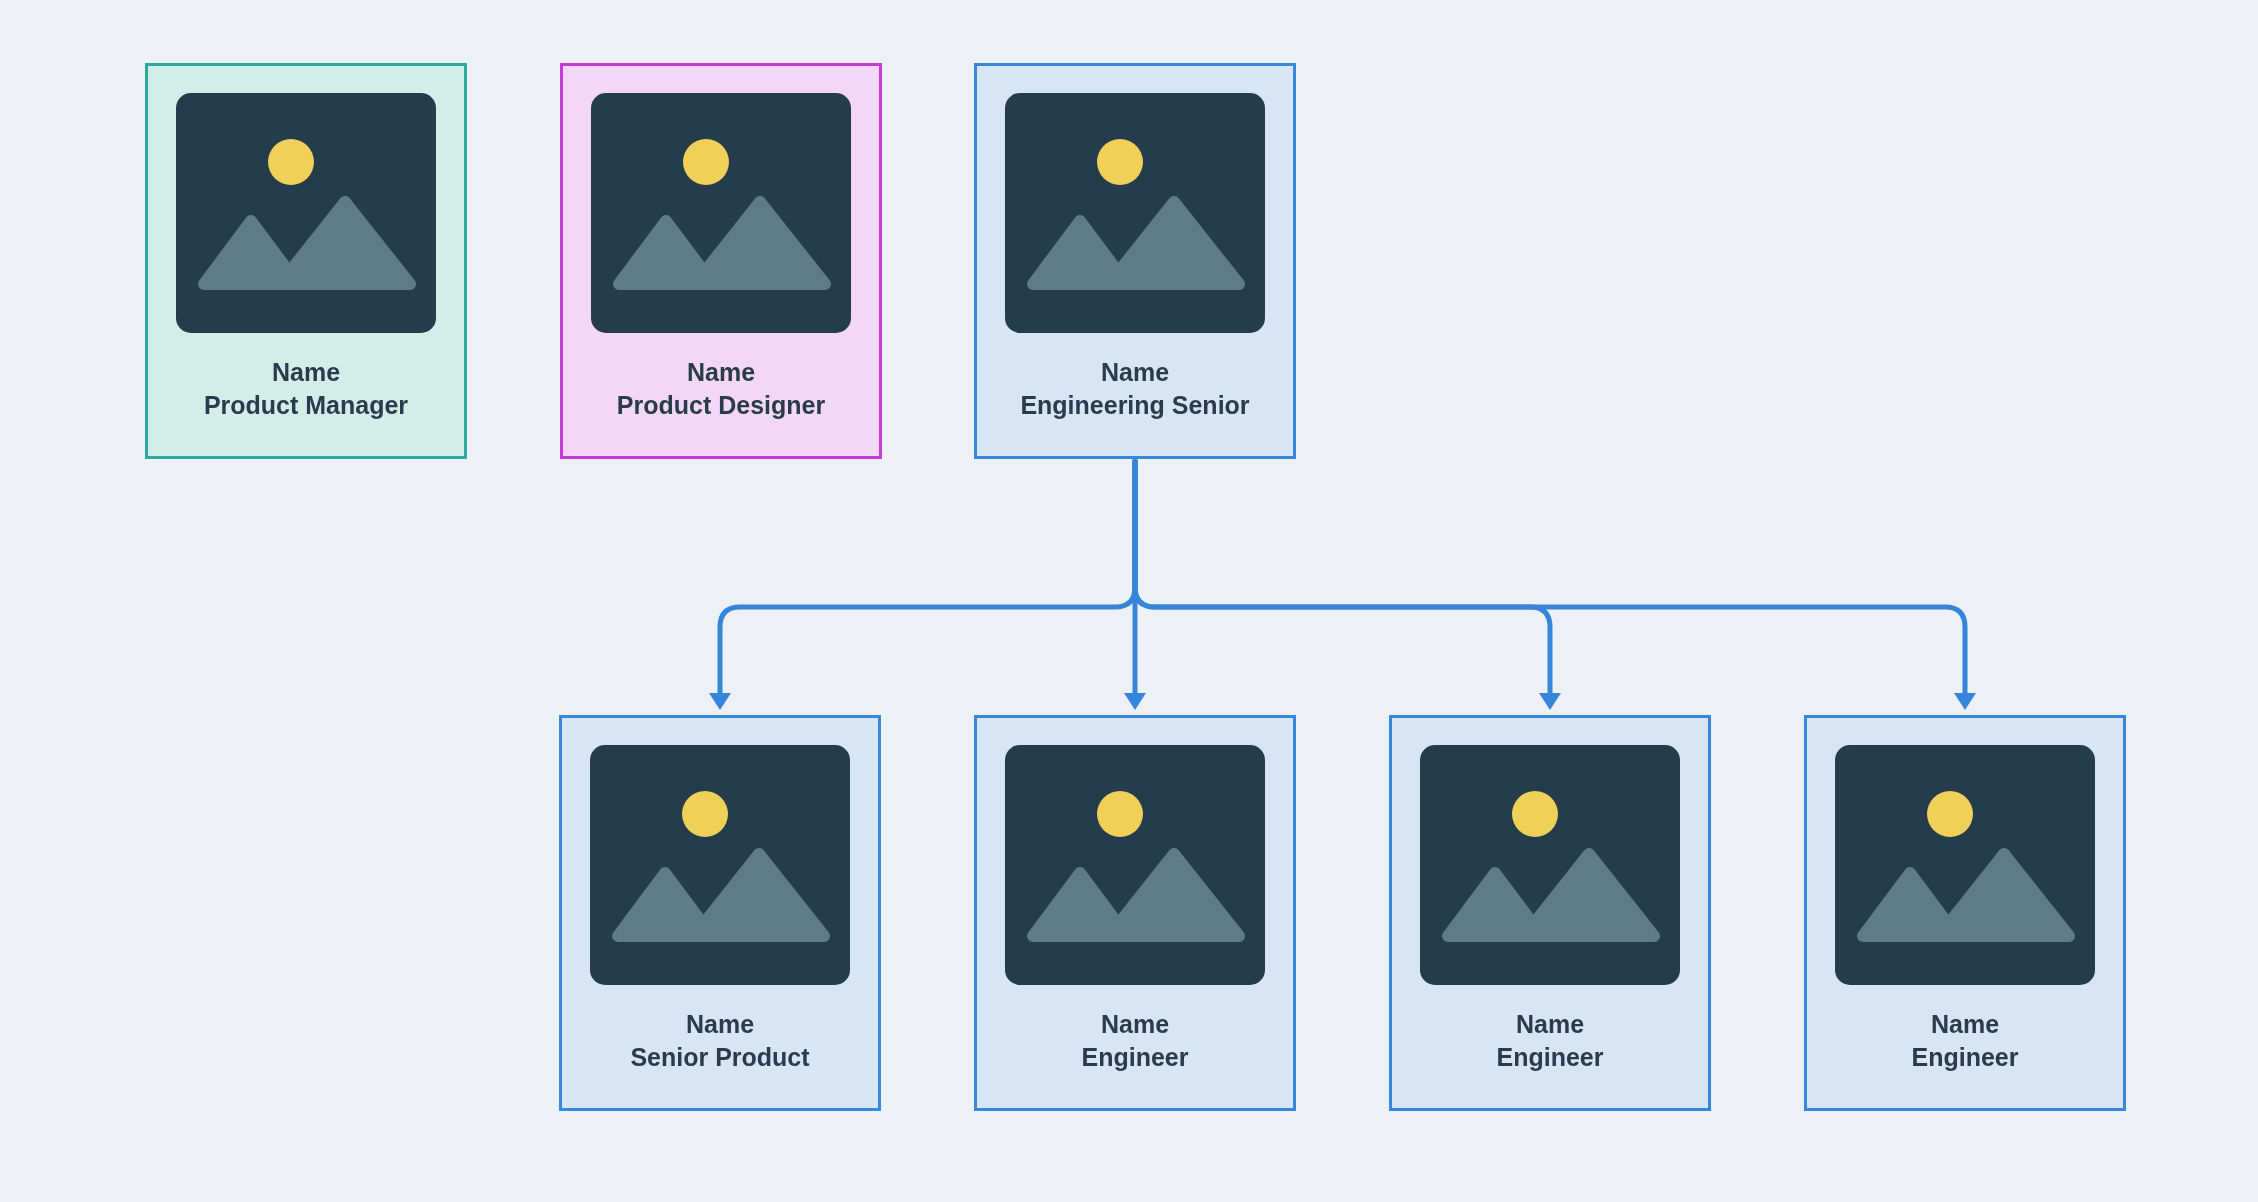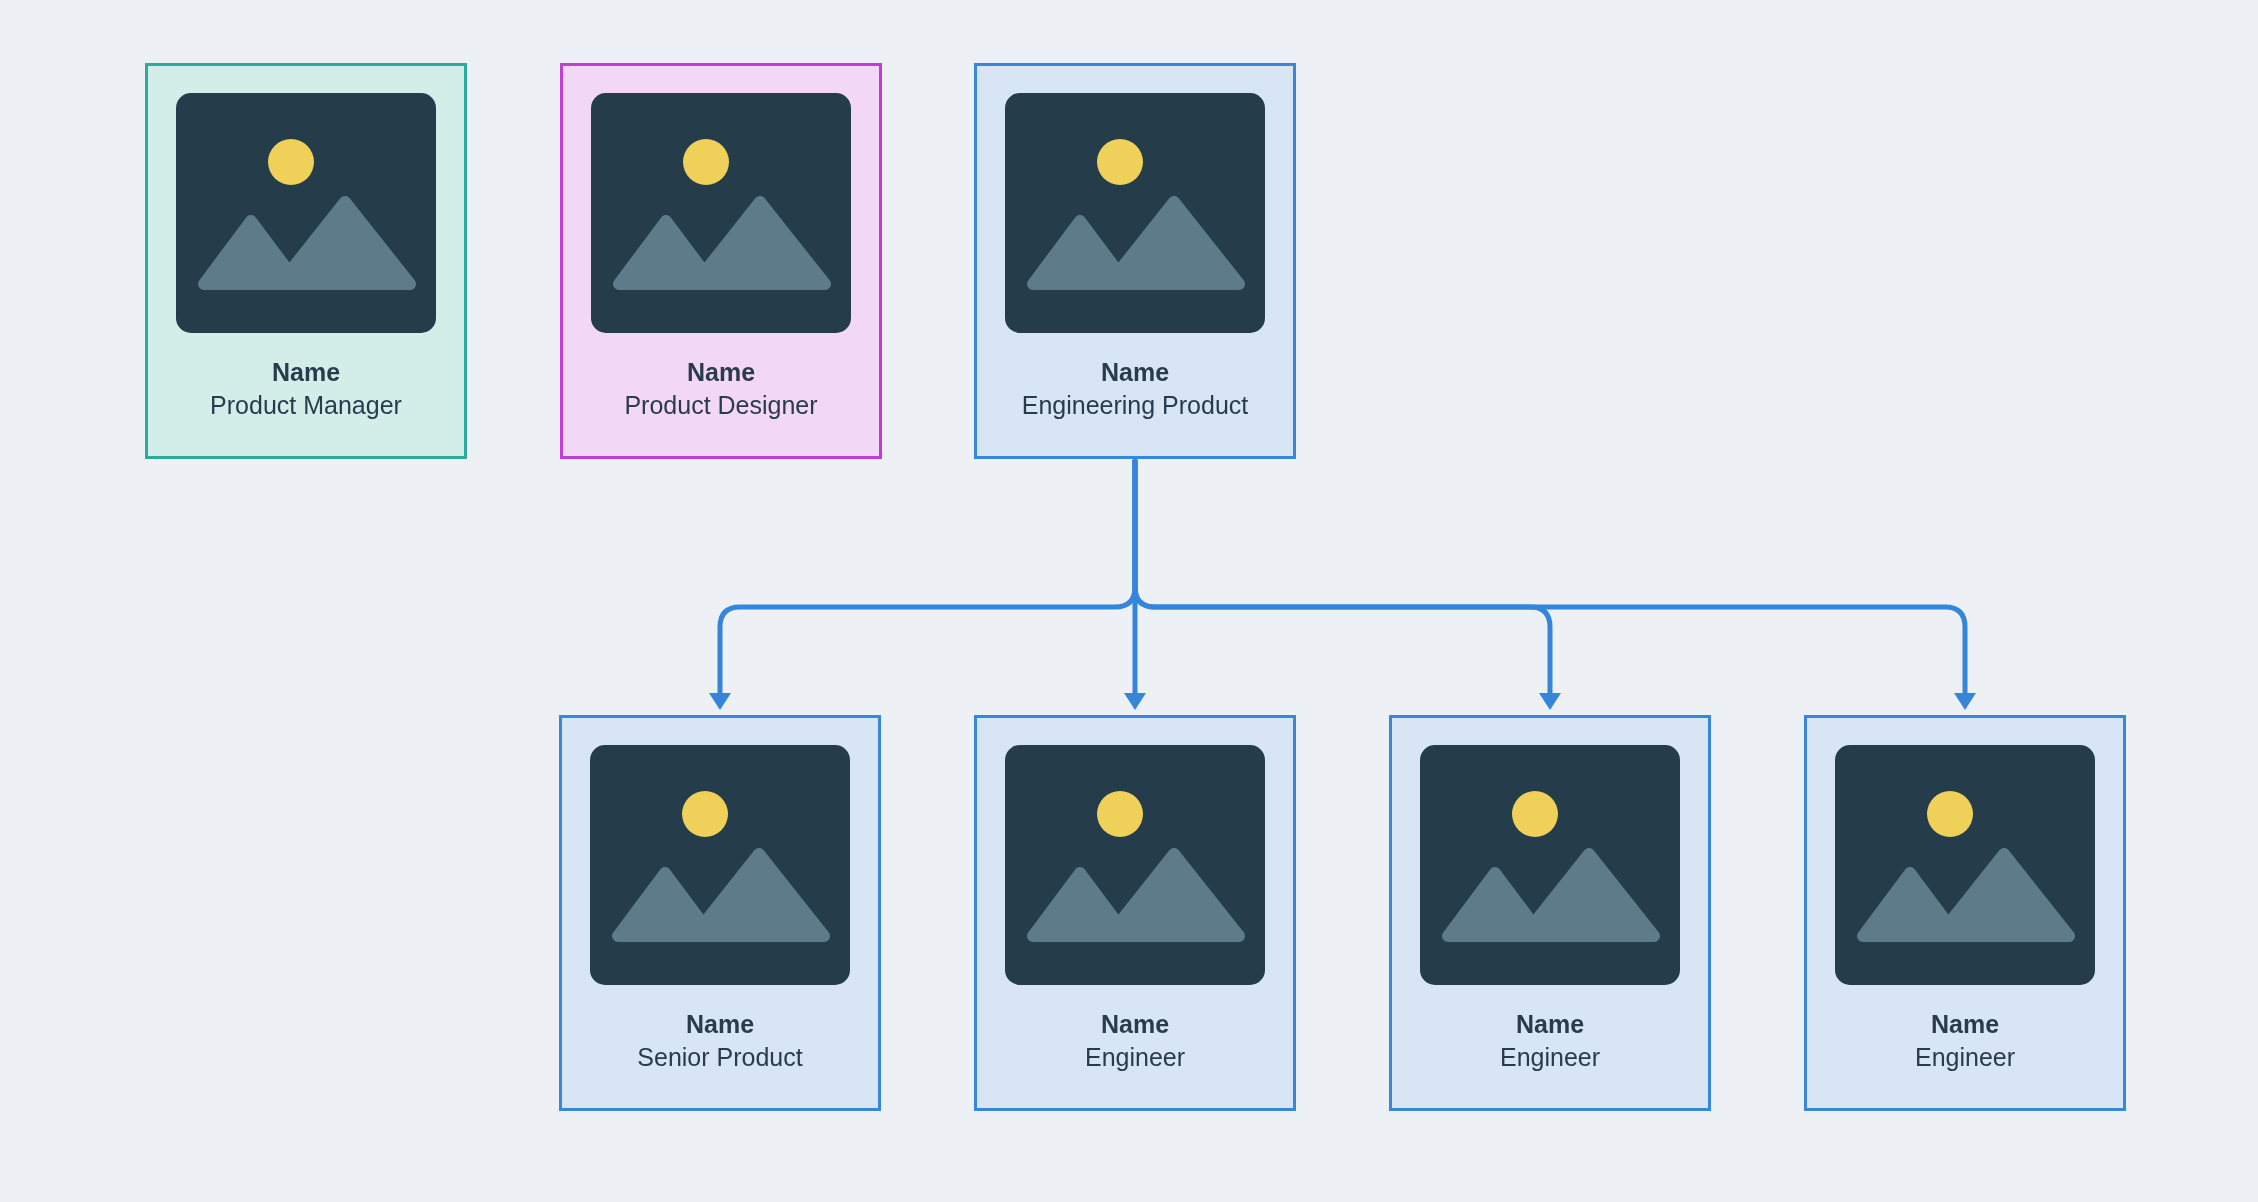--- a/index.html
+++ b/index.html
@@ -56,21 +56,21 @@
     margin-top: 24px;
     font-size: 25px;
     font-weight: 700;
     line-height: 30px;
     color: var(--text-dark);
     text-align: center;
   }
   .person-role {
     margin-top: 3px;
     font-size: 25px;
-    font-weight: 400;
+    font-weight: 700;
     line-height: 30px;
     color: var(--text-dark);
     text-align: center;
     white-space: nowrap;
   }
 </style>
 </head>
 <body>
 
 <div class="canvas">
@@ -112,21 +112,21 @@
       <div class="card" style="left: 966px; top: 63px; border-color: rgb(55, 135, 220); background: rgb(215, 229, 245);">
     <span class="photo">
       <svg viewBox="0 0 260 240" aria-hidden="true">
         <rect x="0" y="0" width="260" height="240" rx="15" class="ph-bg" fill="#253C4B"></rect>
         <circle cx="115" cy="69" r="23" class="ph-sun" fill="#EFD159"></circle>
         <path d="M28,191 L75,128 L122,191 Z" class="ph-mtn" stroke-width="12" stroke-linejoin="round" fill="#5E7B89" stroke="#5E7B89"></path>
         <path d="M104,191 L169,109 L234,191 Z" class="ph-mtn" stroke-width="12" stroke-linejoin="round" fill="#5E7B89" stroke="#5E7B89"></path>
       </svg>
     </span>
     <div class="person-name">Name</div>
-    <div class="person-role">Engineering Product</div>
+    <div class="person-role">Engineering Senior</div>
   </div>
       <div class="card" style="left: 551px; top: 715px; border-color: rgb(55, 135, 220); background: rgb(215, 229, 245);">
     <span class="photo">
       <svg viewBox="0 0 260 240" aria-hidden="true">
         <rect x="0" y="0" width="260" height="240" rx="15" class="ph-bg" fill="#253C4B"></rect>
         <circle cx="115" cy="69" r="23" class="ph-sun" fill="#EFD159"></circle>
         <path d="M28,191 L75,128 L122,191 Z" class="ph-mtn" stroke-width="12" stroke-linejoin="round" fill="#5E7B89" stroke="#5E7B89"></path>
         <path d="M104,191 L169,109 L234,191 Z" class="ph-mtn" stroke-width="12" stroke-linejoin="round" fill="#5E7B89" stroke="#5E7B89"></path>
       </svg>
     </span>

